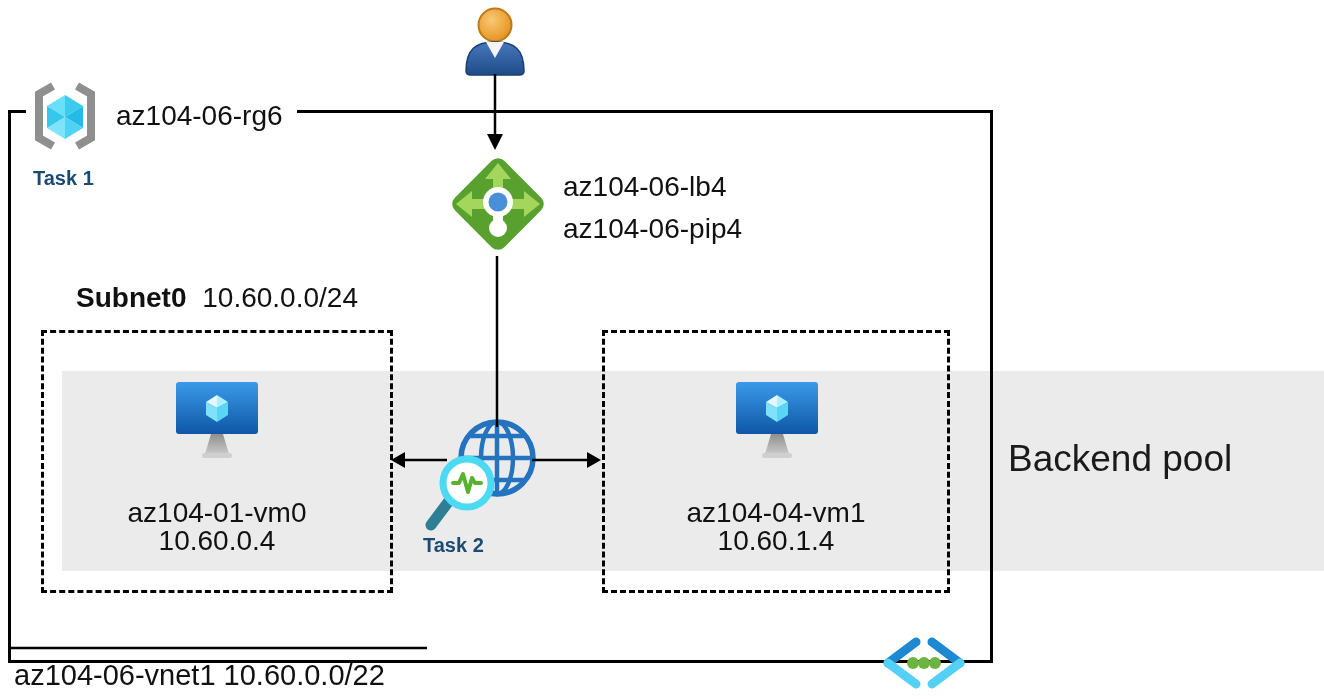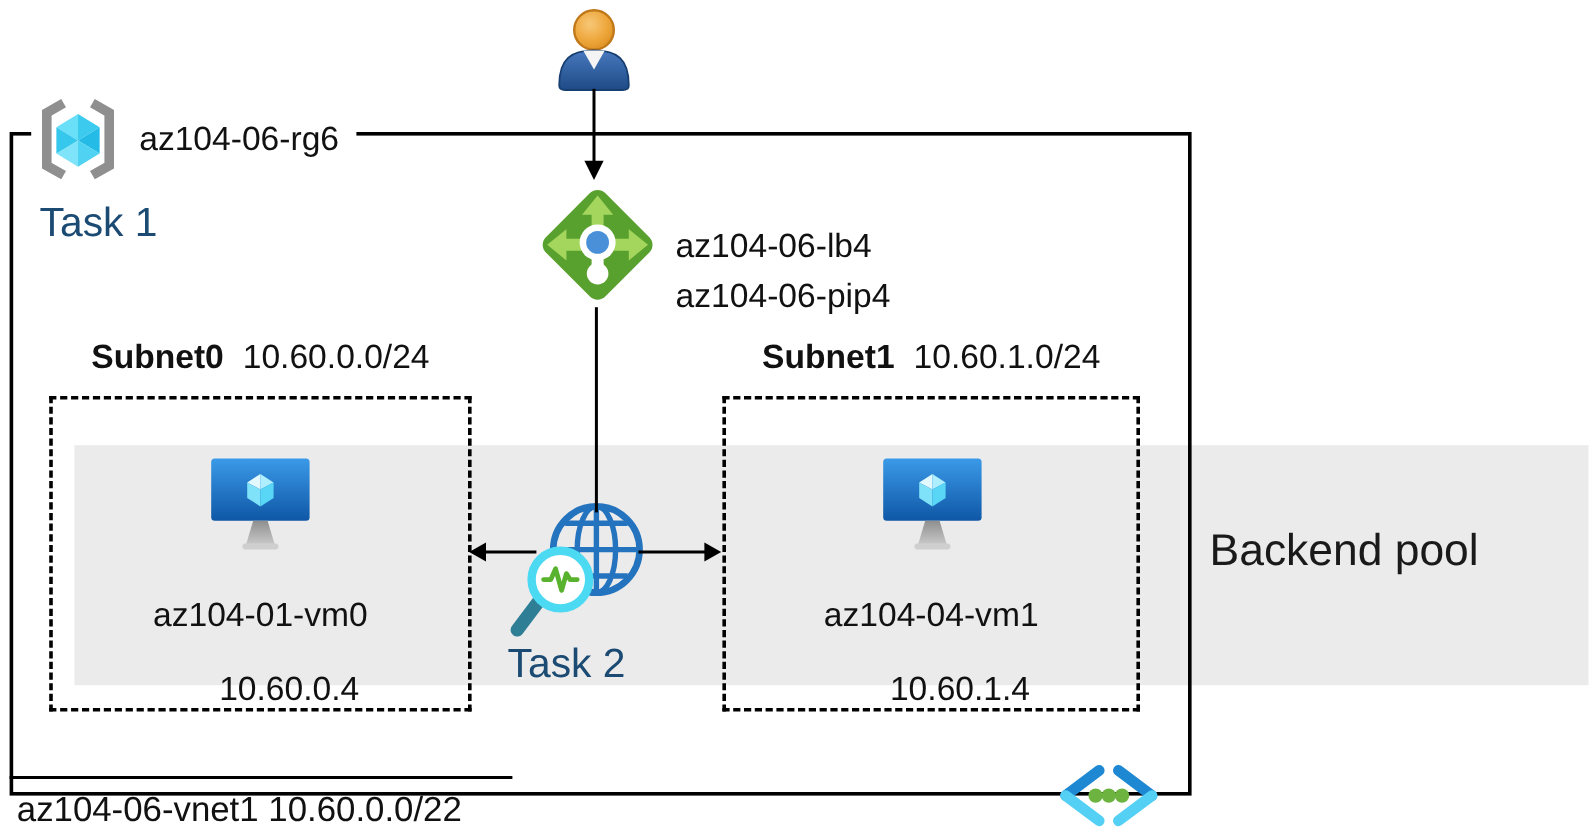--- a/index.html
+++ b/index.html
@@ -9,30 +9,30 @@
   }
   .abs{position:absolute;}
   .band{left:62px;top:371px;width:1262px;height:200px;background:#EBEBEB;z-index:0;}
   .band-label{left:1008px;top:438px;width:300px;text-align:left;font-size:37px;color:#1a1a1a;z-index:2;}
   .rg-box{left:8px;top:110px;width:985px;height:553px;border:3px solid #000;box-sizing:border-box;z-index:1;background:transparent;}
   .subnet-box{top:330px;height:263px;border:3px dashed #000;box-sizing:border-box;z-index:2;background:transparent;}
   .subnet0-box{left:41px;width:352px;}
   .subnet1-box{left:602px;width:348px;}
   .rg-header{left:26px;top:80px;height:72px;display:flex;align-items:center;gap:12px;background:#fff;padding-right:14px;z-index:3;}
   .rg-header span{font-size:28px;color:#111;}
-  .task{font-weight:normal;font-size:34px;color:#1B4A73;z-index:3;}
+  .task{font-weight:bold;font-size:20px;color:#1B4A73;z-index:3;}
   .task1{left:33px;top:167px;}
   .task2{left:423px;top:534px;width:150px;text-align:left;}
-  .lb-labels{left:563px;top:166px;font-size:28px;line-height:42px;color:#111;z-index:3;margin-top:18px;}
+  .lb-labels{left:563px;top:166px;font-size:28px;line-height:42px;color:#111;z-index:3;}
   .subnet-header{top:282px;font-size:28px;text-align:center;color:#111;z-index:3;}
   .subnet-header b{font-weight:bold;}
   .sub0-w{left:41px;width:352px;}
   .sub1-w{left:602px;width:348px;}
   .vm-name{top:497px;font-size:28px;text-align:center;color:#111;z-index:3;}
-  .vm-ip{top:558px;font-size:28px;text-align:center;color:#111;z-index:3;margin-left:24px;}
+  .vm-ip{top:525px;font-size:28px;text-align:center;color:#111;z-index:3;}
   .vnet-label{left:14px;top:627px;font-size:29px;color:#111;z-index:3;margin-top:32px;}
   .icon{z-index:4;}
   .overlay{left:0;top:0;width:1324px;height:699px;z-index:6;pointer-events:none;}
 </style>
 </head>
 <body>
 
 <div class="canvas">
 
   <div class="abs band"></div>
@@ -89,24 +89,20 @@
   </svg>
 
   <div class="abs lb-labels">
     <div>az104-06-lb4</div>
     <div>az104-06-pip4</div>
   </div>
 
   <div class="abs subnet-header sub0-w">
     <b style="margin-right: 8px;">Subnet0</b>
     <span>10.60.0.0/24</span>
-  </div>
-  <div class="abs subnet-header sub1-w">
-    <b style="margin-right: 8px;">Subnet1</b>
-    <span>10.60.1.0/24</span>
   </div>
 
   <svg class="abs icon" style="left:175px;top:381px;" width="84" height="80" viewBox="0 0 84 80">
     <defs>
       <linearGradient id="vmGA" x1="0" y1="0" x2="0" y2="1">
         <stop offset="0%" stop-color="#3B9AE8"></stop>
           <stop offset="100%" stop-color="#0E57A6"></stop>
       </linearGradient>
       <linearGradient id="stGA" x1="0" y1="0" x2="0" y2="1">
         <stop offset="0%" stop-color="#8F8F8F"></stop>

